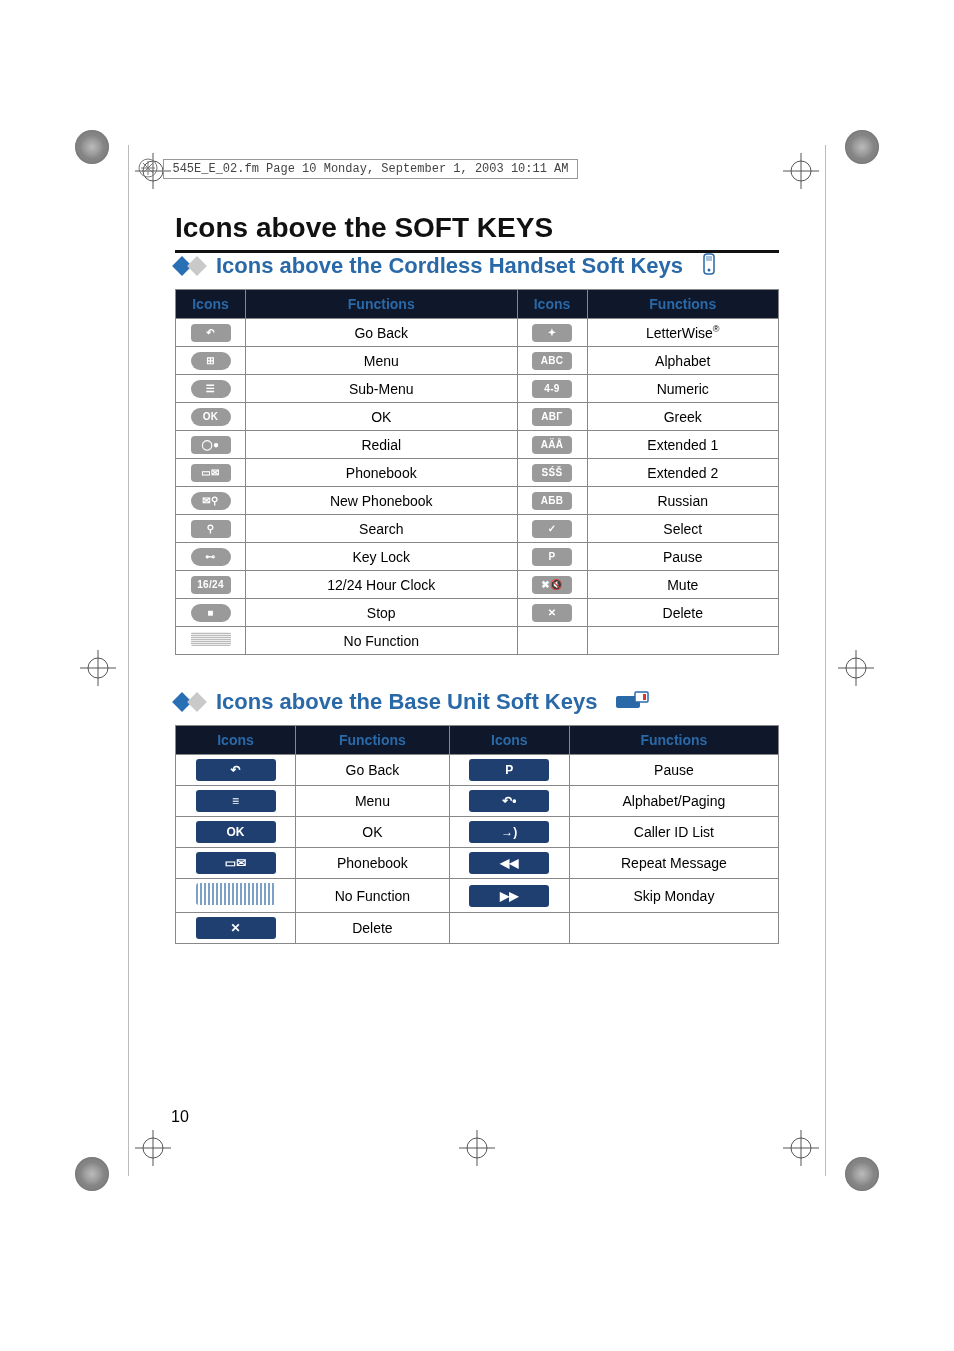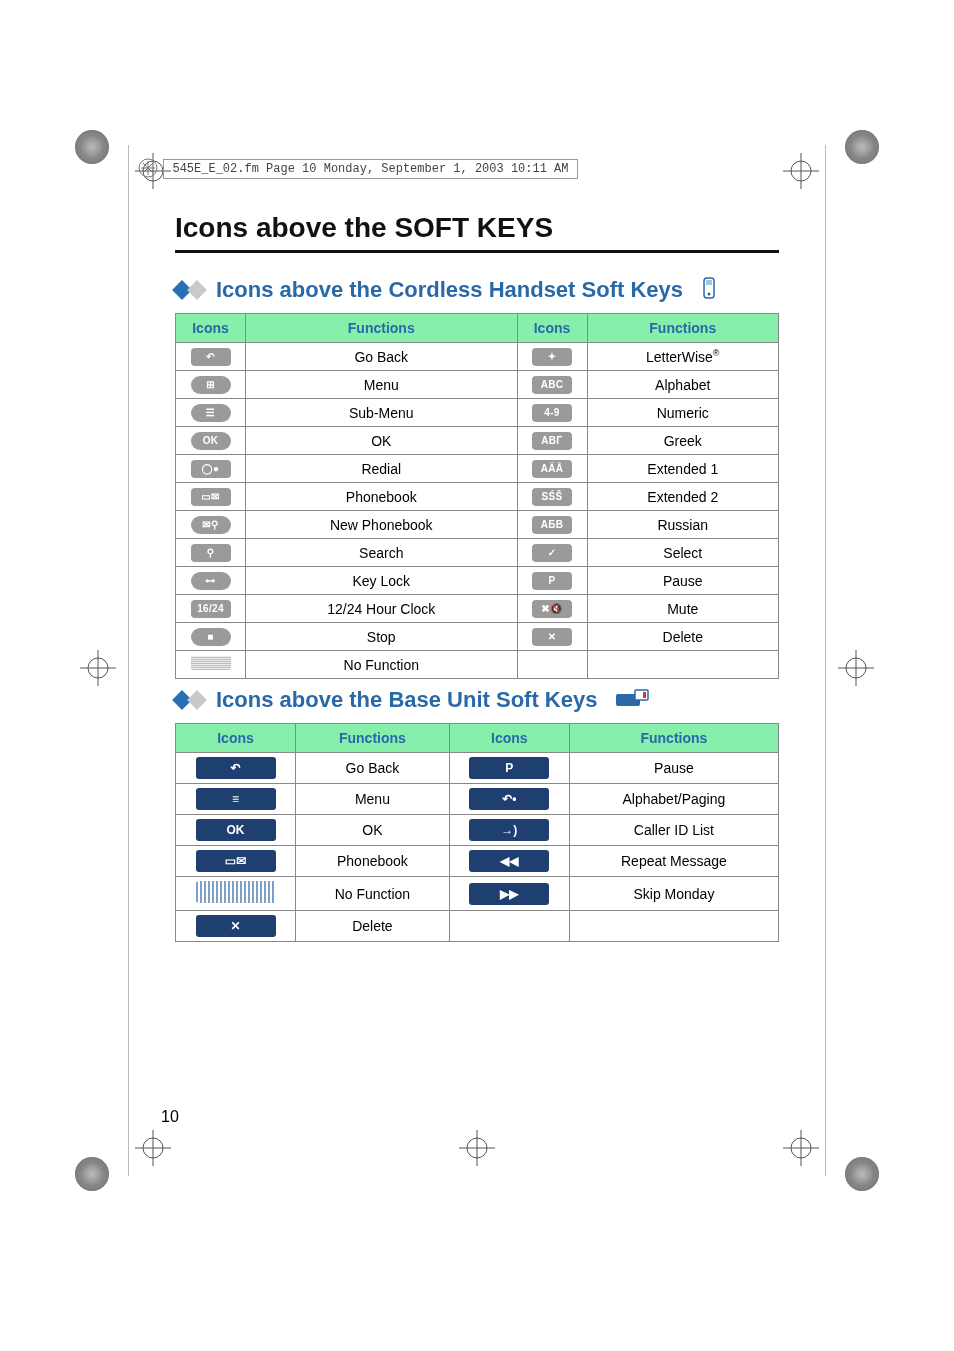--- a/index.html
+++ b/index.html
@@ -26,41 +26,41 @@
     display:inline-block; border:0.5px solid #999; padding:2px 8px;
     font-family:"Courier New",monospace; font-size:12px; color:#444;
   }
 
   .content {
     position: absolute; top: 212px; left: 175px; right: 175px;
   }
 
   h1 {
     font-size: 28px; font-weight: bold; color:#111;
-    border-bottom: 3px solid #111; padding-bottom: 6px; margin-bottom: 24px;
+    border-bottom: 3px solid #111; padding-bottom: 6px; 
   }
 
   .section-hdr {
     display:flex; align-items:center; gap:12px;
     margin-bottom:10px;
   }
   .section-hdr .diamonds { display:flex; gap:1px; }
   .diamond { width:14px; height:14px; transform:rotate(45deg); }
   .diamond.blue { background:#286fb4; }
   .diamond.gray { background:#c9c9c9; }
   .section-hdr h2 {
     font-size:22px; font-weight:bold; color:#2a69a8;
   }
   .section-hdr .trail-icon { margin-left:6px; }
 
   table.icon-table {
     width:100%; border-collapse:collapse; font-size:14px;
   }
   table.icon-table th {
-    background:#86efac; color:#2a69a8; font-weight:bold;
+    background:#0f172a; color:#2a69a8; font-weight:bold;
     border:1px solid #888; padding:6px 4px; text-align:center;
   }
   table.icon-table td {
     border:1px solid #888; padding:4px 4px; text-align:center; vertical-align:middle;
     height:28px;
   }
   table.icon-table td.fn { font-weight:normal; }
   table.icon-table td.icon-cell { width:70px; }
   table.icon-table.base td.icon-cell { width:120px; }
   table.icon-table td.empty { background:#fff; }
@@ -85,21 +85,21 @@
     min-width:80px; height:22px; background:#1e3f6f; color:#fff;
     border-radius:3px; font-size:12px; font-weight:bold;
   }
   .bar.dotted {
      background:repeating-linear-gradient(90deg,#7da0c8 0 2px,#fff 2px 4px),
                 repeating-linear-gradient(0deg,#7da0c8 0 2px,#fff 2px 4px);
      color:transparent;
   }
 
   .page-num {
-    position:absolute; bottom: 225px; left: 161px; font-size:16px;
+    position:absolute; bottom: 225px; left: 171px; font-size:16px;
   }
 
   sup { font-size:0.65em; }
 
   
   .handset-glyph { width:16px; height:22px; }
   .base-glyph { width:34px; height:20px; }
 
   
   .vline-l { position:absolute; top:145px; bottom:175px; left:128px; width:1px; background:#bbb; }
@@ -271,21 +271,21 @@
         </tr>
         <tr>
           <td class="icon-cell"><span class="pill dotted"></span></td>
           <td class="fn">No Function</td>
           <td class="icon-cell empty"></td>
           <td class="empty"></td>
         </tr>
       </tbody>
   </table>
 
-  <div class="section-hdr" style="margin-top:8px;">
+  <div class="section-hdr" style="margin-top:34px;">
     <span class="diamonds">
       <span class="diamond blue"></span>
         <span class="diamond gray"></span>
     </span>
     <h2>Icons above the Base Unit Soft Keys</h2>
     <span class="trail-icon">
       <svg class="base-glyph" viewBox="0 0 34 20">
           <rect x="1" y="6" width="24" height="12" rx="2" fill="#2a69a8"></rect>
           <rect x="20" y="2" width="13" height="10" rx="1" fill="#fff" stroke="#2a69a8" stroke-width="1.5"></rect>
           <rect x="28" y="4" width="3" height="6" fill="#d33"></rect>

